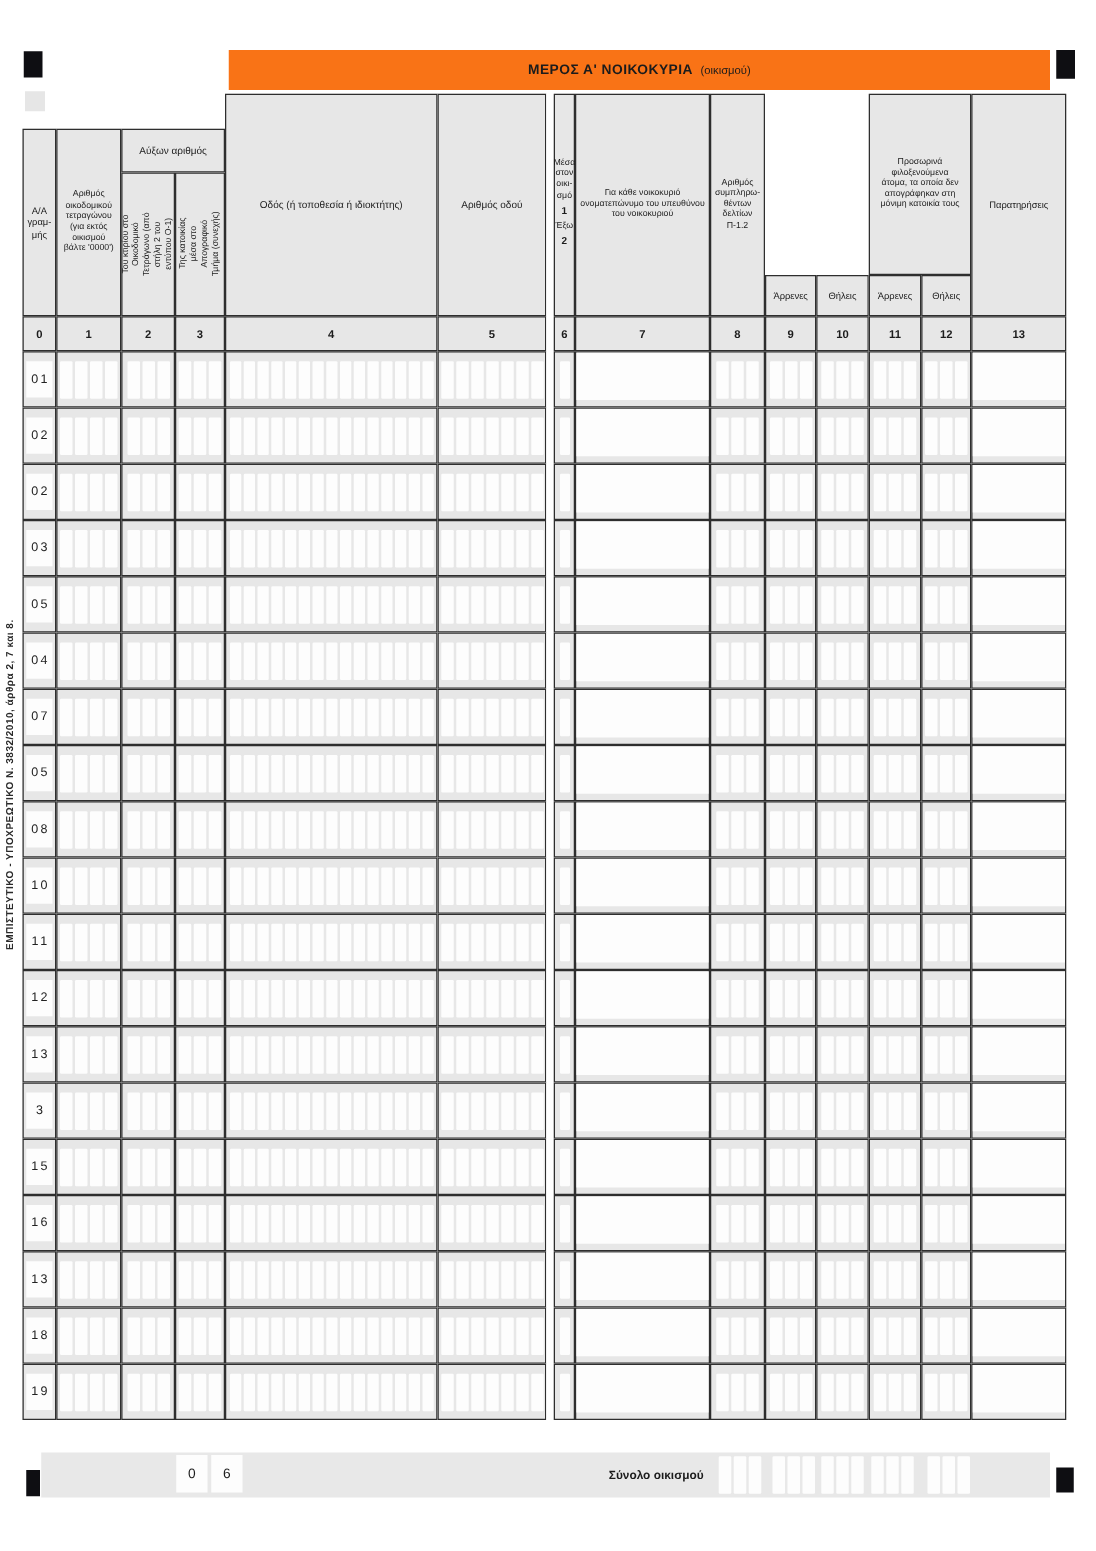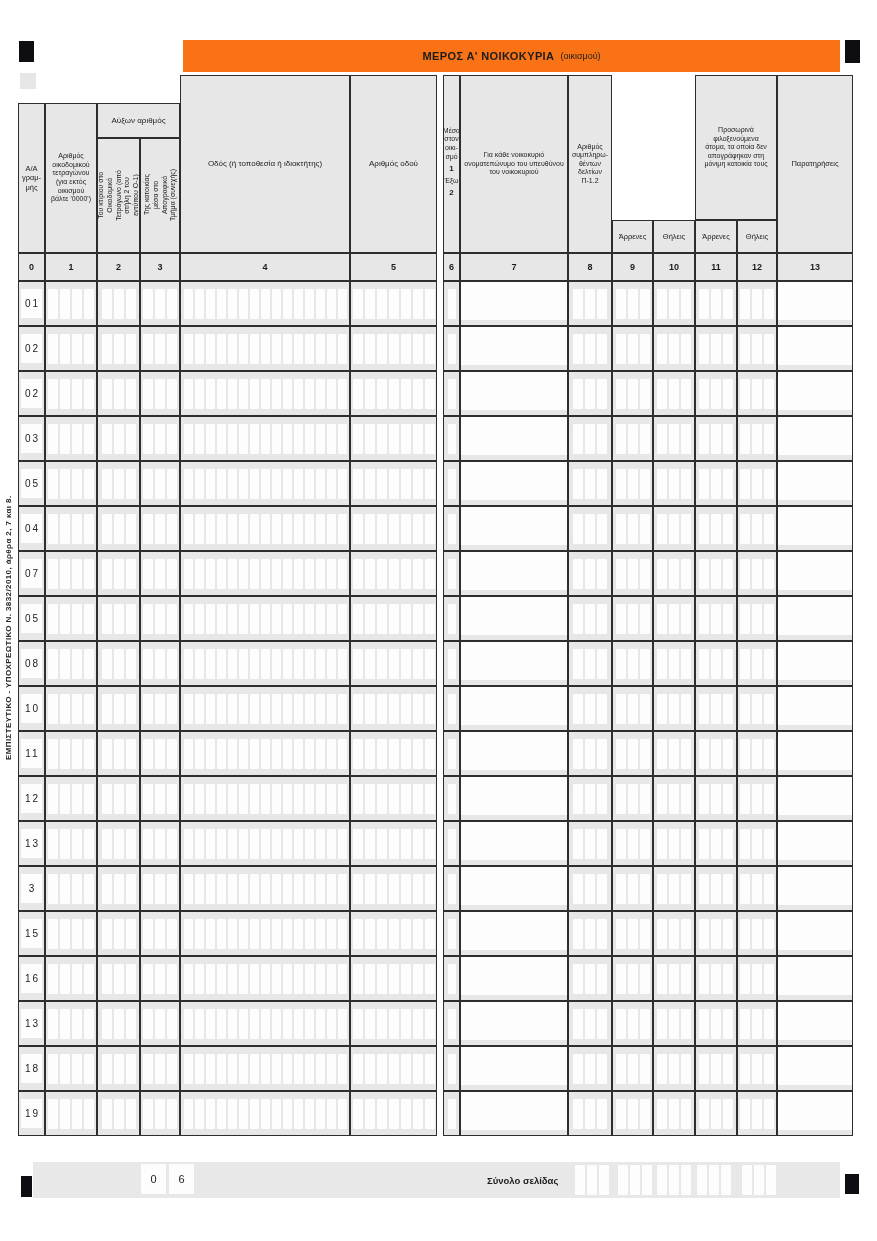--- a/index.html
+++ b/index.html
@@ -1733,21 +1733,21 @@
           </div>
         </div>
       </div>
   </div>
 
   <div class="footerstrip">
     <div class="pagenum">
       <span class="pbox">0</span>
       <span class="pbox">6</span>
     </div>
-    <div class="totlabel">Σύνολο σελίδας</div>
+    <div class="totlabel">Σύνολο οικισμού</div>
   <div class="totgroup" style="left: 542px;">
         <div class="dbox"></div>
         <div class="dbox"></div>
         <div class="dbox"></div>
       </div>
       <div class="totgroup" style="left: 585px;">
         <div class="dbox"></div>
         <div class="dbox"></div>
         <div class="dbox"></div>
       </div>

